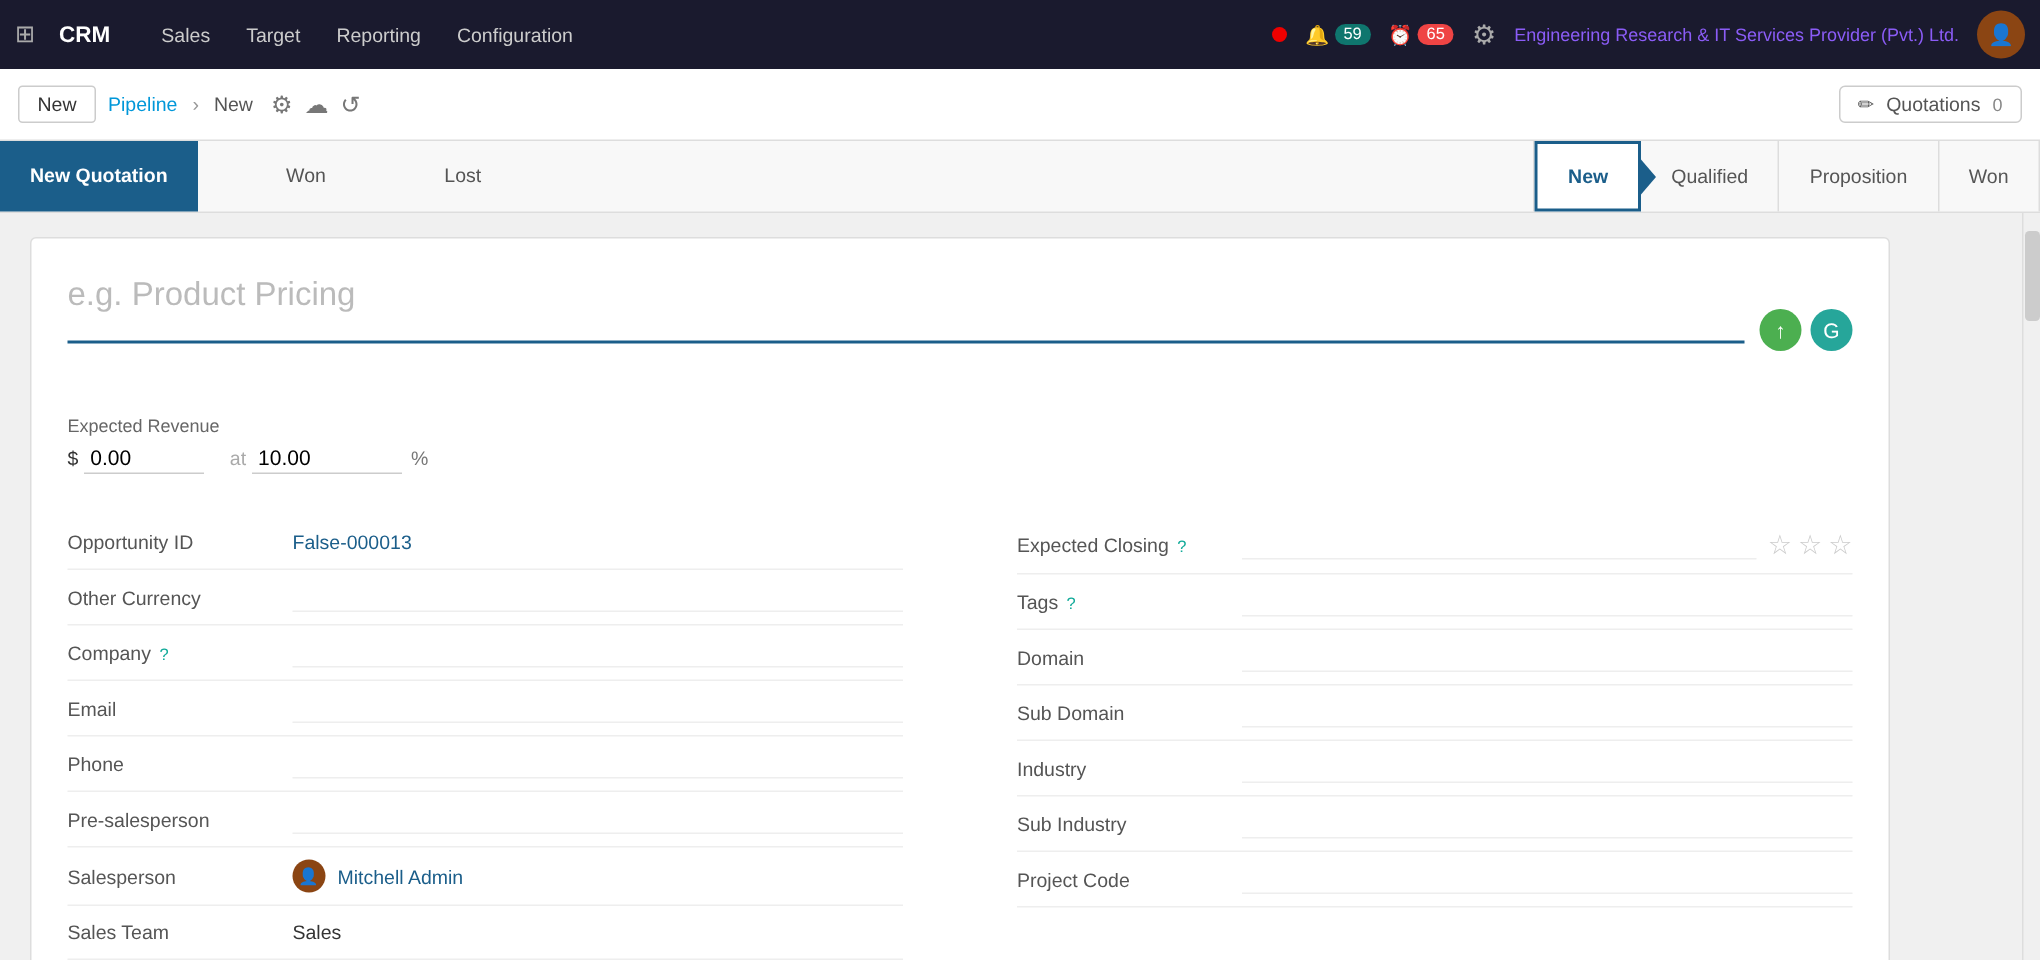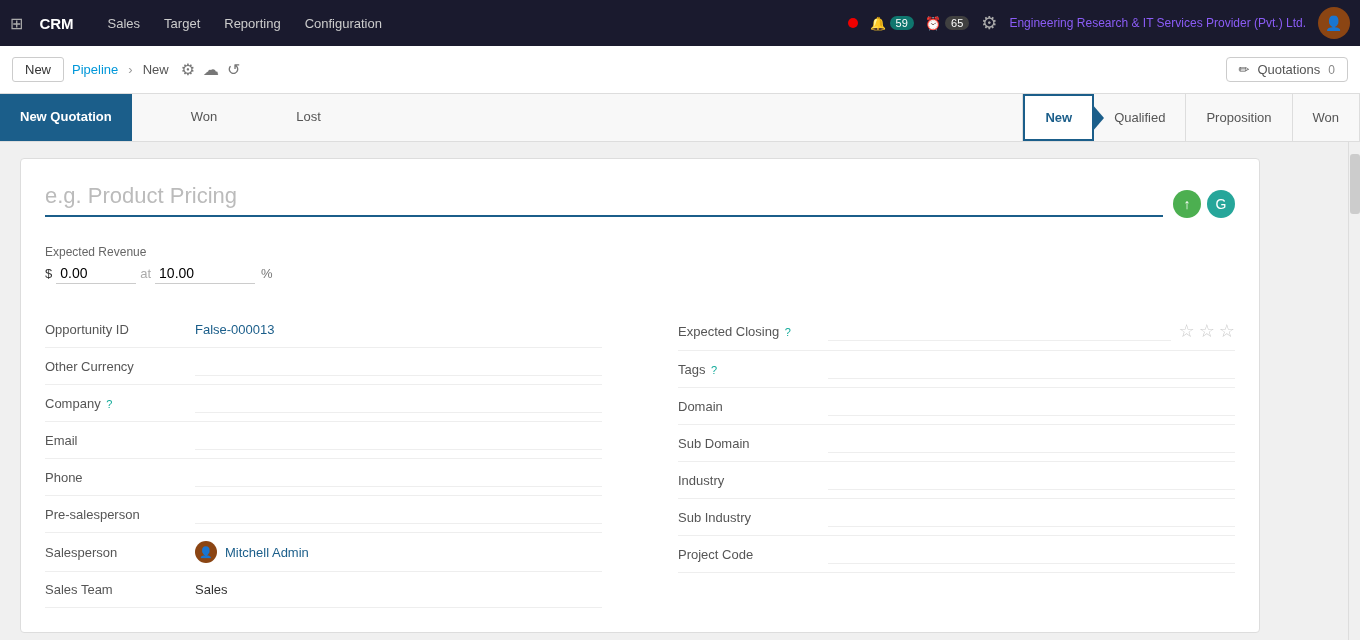--- a/index.html
+++ b/index.html
@@ -168,22 +168,22 @@
     }
 
     
     .opportunity-title {
       width: 100%;
       font-size: 22px;
       color: #bbb;
       border: none;
       border-bottom: 2px solid #1b5e8a;
       outline: none;
-      padding-bottom: 6px;
-      margin-bottom: 8px;
+      padding-bottom: 18px;
+      margin-bottom: 28px;
       background: transparent;
     }
     .opportunity-title::placeholder { color: #bbb; }
 
     
     .title-row { display: flex; align-items: center; gap: 10px; margin-bottom: 20px; }
     .title-input-wrap { flex: 1; }
     .ai-icons { display: flex; gap: 6px; }
     .ai-icon {
       width: 28px; height: 28px;
@@ -308,21 +308,21 @@
     <span class="navbar-menu-item">Configuration</span>
   </div>
   <div class="navbar-right">
     <span class="notif-dot"></span>
     <span style="display:flex;align-items:center;gap:3px">
       <span>🔔</span>
       <span class="notif-badge" style="background:#0f766e">59</span>
     </span>
     <span style="display:flex;align-items:center;gap:3px">
       <span>⏰</span>
-      <span class="notif-badge" style="background:#404040">65</span>
+      <span class="notif-badge" style="background:#ef4444">65</span>
     </span>
     <span style="color:#aaa;font-size:18px;">⚙</span>
     <span class="company-name">Engineering Research &amp; IT Services Provider (Pvt.) Ltd.</span>
     <div class="user-avatar">
       <span>👤</span>
     </div>
   </div>
 </nav>
 
 <div class="toolbar">
@@ -387,21 +387,21 @@
         </div>
       </div>
     </div>
 
     <div class="revenue-row">
       <div class="revenue-group">
         <label>Expected Revenue</label>
         <div class="revenue-input">
           <span>$</span>
           <input class="prob-input" style="width: 80px;" value="0.00" type="text">
-          <span class="at" style="margin-left:0;color:#aaa;font-size:13px;">at</span>
+          <span class="at" style="margin-left:13px;color:#aaa;font-size:13px;">at</span>
           <input class="prob-input" value="10.00" type="text" style="">
           <span class="percent">%</span>
         </div>
       </div>
     </div>
 
     <div class="fields-grid">
 
       <div>
 

